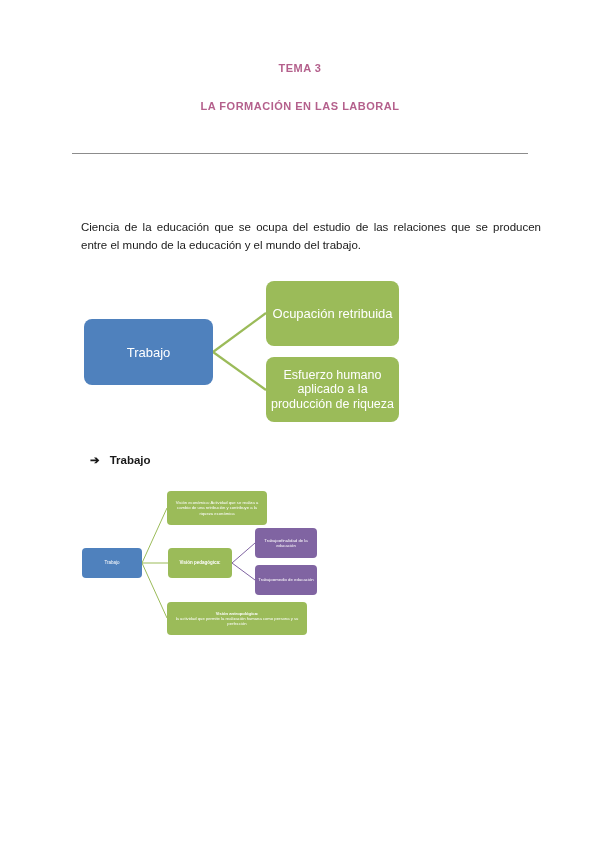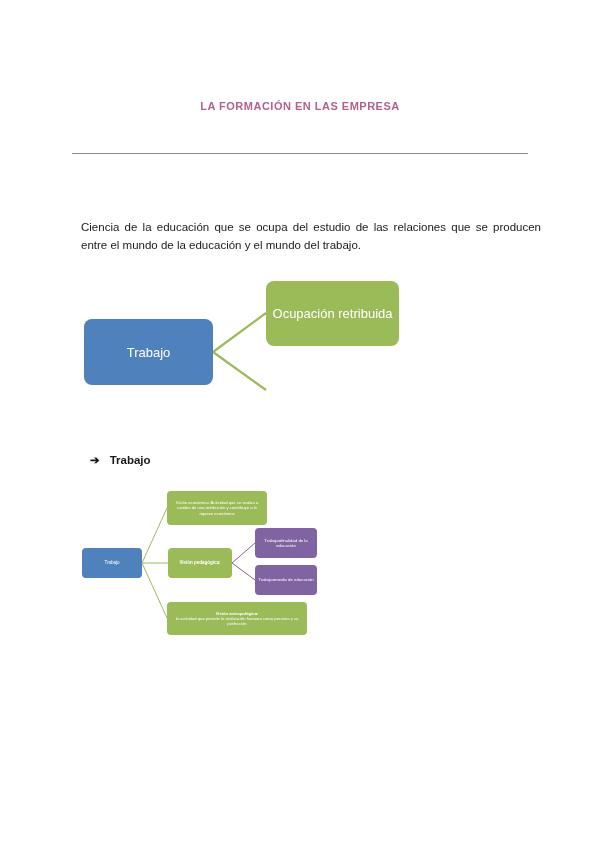--- a/index.html
+++ b/index.html
@@ -94,34 +94,36 @@
   .d2-gbot   { left: 167px; top: 602px; width: 140px; height: 33px; background: #9BBB59; font-size: 4.2px; padding: 0 6px; }
   .d2-purple1{ left: 255px; top: 528px; width: 62px;  height: 30px; background: #8064A2; font-size: 4.3px; padding: 0 3px; }
   .d2-purple2{ left: 255px; top: 565px; width: 62px;  height: 30px; background: #8064A2; font-size: 4.3px; padding: 0 3px; }
   .d2-title  { font-weight: bold; }
 </style>
 </head>
 <body>
 
 <div class="page">
 
-  <div class="doc-title title2">LA FORMACIÓN EN LAS EMPRESA</div>
+  <div class="doc-title title1">TEMA 3</div>
+  <div class="doc-title title2">LA FORMACIÓN EN LAS LABORAL</div>
 
   <div class="rule"></div>
 
 
   <p class="body-paragraph">Ciencia de la educación que se ocupa del estudio de las relaciones que se producen entre el mundo de la educación y el mundo del trabajo.</p>
 
   <svg class="connector-svg" width="600" height="848" viewBox="0 0 600 848">
     <line x1="213" y1="352" x2="266" y2="313" stroke="#9BBB59" stroke-width="2.2"></line>
     <line x1="213" y1="352" x2="266" y2="390" stroke="#9BBB59" stroke-width="2.2"></line>
   </svg>
 
   <div class="node d1-blue">Trabajo</div>
   <div class="node d1-green1">Ocupación retribuida</div>
+  <div class="node d1-green2">Esfuerzo humano aplicado a la producción de riqueza</div>
 
   <div class="bullet">
     <span>➔</span>
     <span>Trabajo</span>
   </div>
 
   <svg class="connector-svg" width="600" height="848" viewBox="0 0 600 848">
     <line x1="142" y1="563" x2="167" y2="508" stroke="#9BBB59" stroke-width="1"></line>
     <line x1="142" y1="563" x2="168" y2="563" stroke="#9BBB59" stroke-width="1"></line>
     <line x1="142" y1="563" x2="167" y2="618" stroke="#9BBB59" stroke-width="1"></line>

